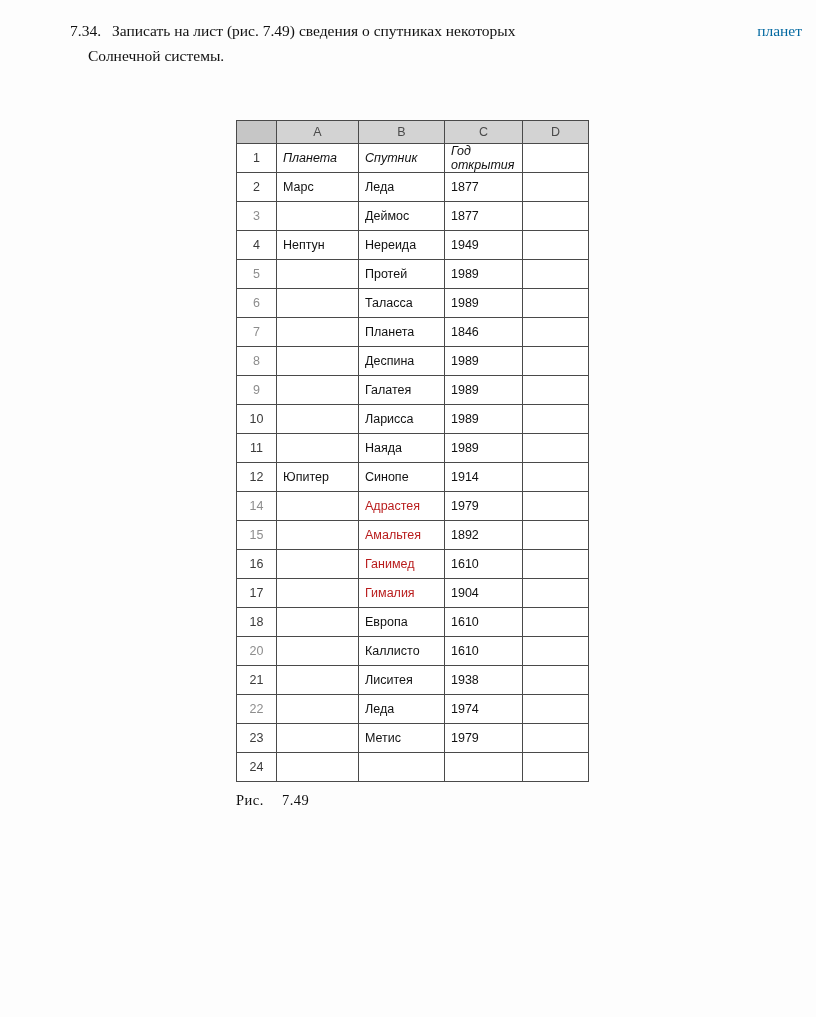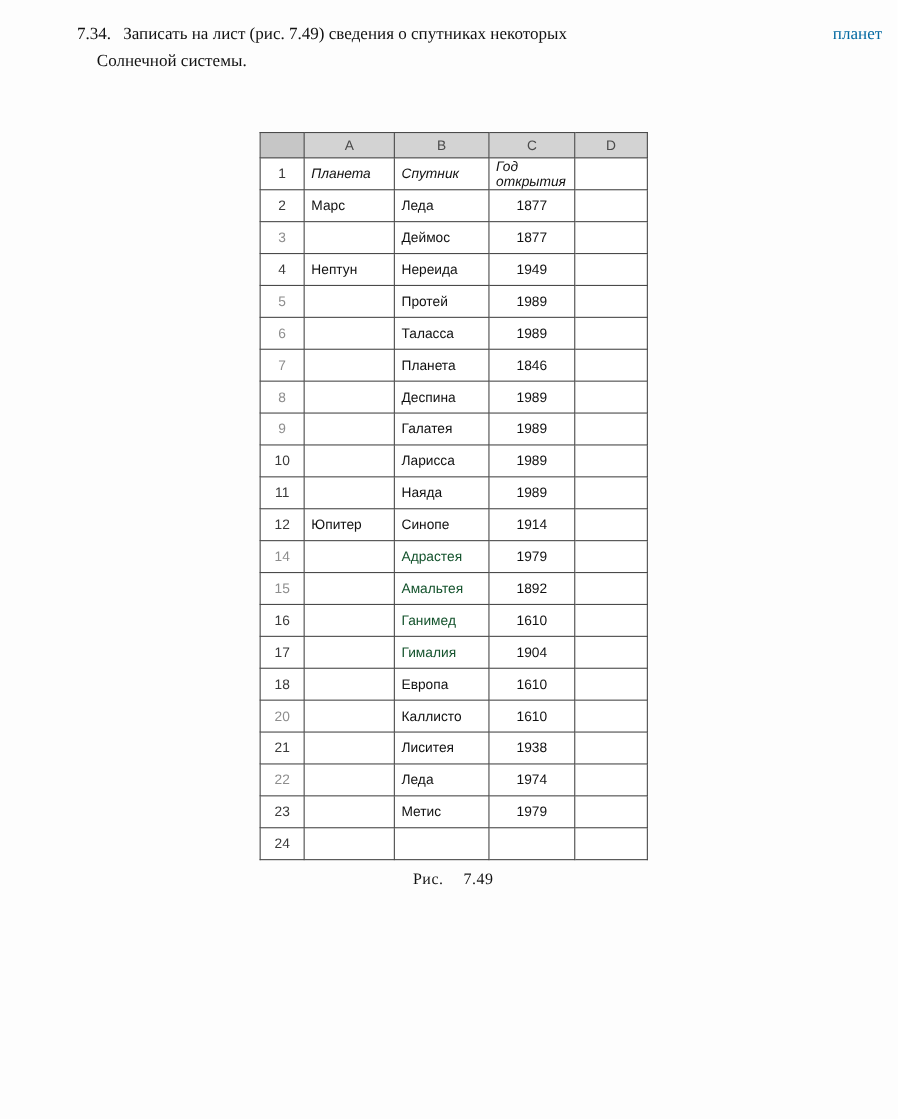--- a/index.html
+++ b/index.html
@@ -108,27 +108,26 @@
   }
   td.rownum.dim { color: #8d8d8d; }
 
   
   tr.hdrrow td.cell {
     font-style: italic;
     font-weight: normal;
     font-size: 12.5px;
   }
   td.cell { text-align: left; }
-  td.cell.num { text-align: center; }
-  td.cell.pale { color: #14532d; }
+  td.cell.num { text-align: left; }
+  td.cell.pale { color: #b91c1c; }
   td.cell.empty { }
 
   .fig-caption {
     margin-top: 10px;
-    text-align: center;
     font-family: "Liberation Serif", serif;
     font-size: 14.5px;
     letter-spacing: 0.5px;
   }
   .fig-caption .gap { display: inline-block; width: 18px; }
 </style>
 </head>
 <body>
 
 <div class="page">

